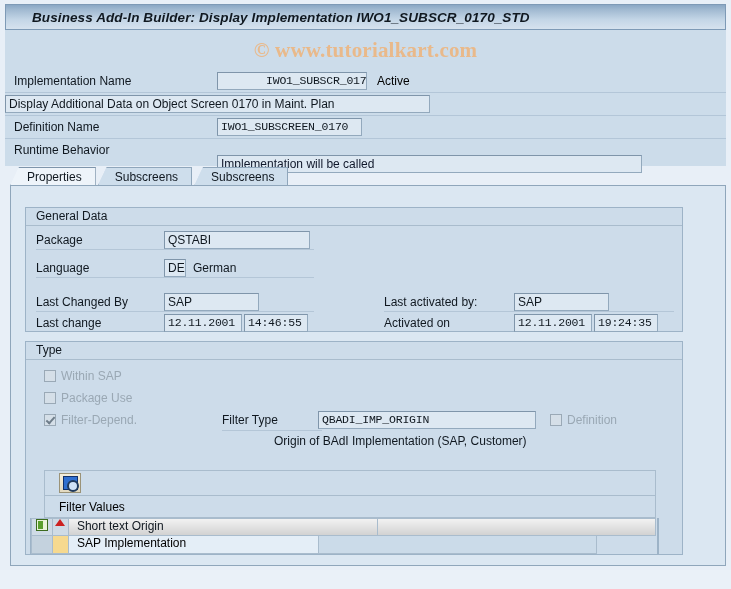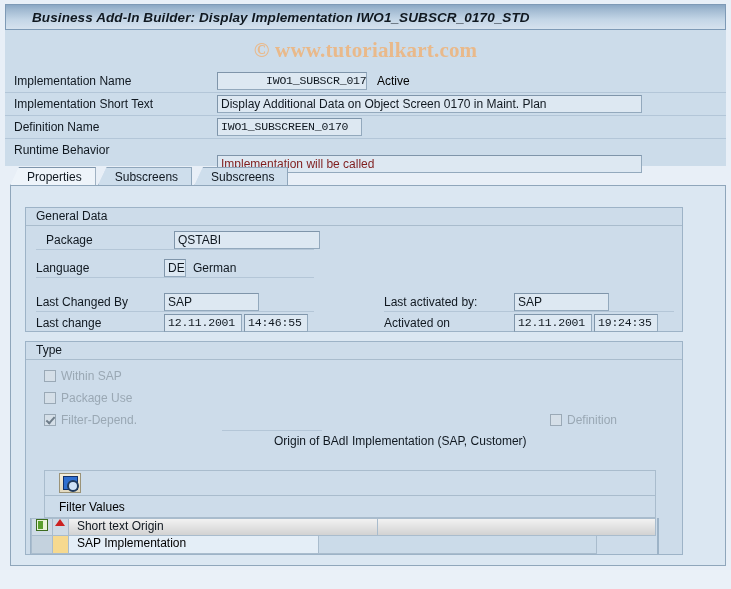--- a/index.html
+++ b/index.html
@@ -98,21 +98,21 @@
     font-size: 12px;
     color: #101820;
     white-space: nowrap;
     overflow: hidden;
   }
   .fld-mono {
     font-family: "Liberation Mono", monospace;
     font-size: 11.5px;
     letter-spacing: -0.2px;
   }
-  .fld-blue { color: #7f1d1d; margin-top: 28px; }
+  .fld-blue { color: #0f172a; margin-top: 28px; }
   .statuslabel {
     margin-left: 10px;
     font-size: 12px;
     white-space: nowrap;
   }
 
   
   #tabstrip {
     position: absolute;
     left: 10px; top: 166px;
@@ -400,21 +400,20 @@
 
   <div id="headerform">
 
     <div class="hrow">
       <span class="hlabel">Implementation Name</span>
       <span class="fld fld-mono" style="width:150px;padding-left:48px;">IWO1_SUBSCR_0170_STD</span>
       <span class="statuslabel">Active</span>
     </div>
 
     <div class="hrow">
-      <span class="hlabel">Implementation Short Text</span>
       <span class="fld" style="width:425px;">Display Additional Data on Object Screen 0170 in Maint. Plan</span>
     </div>
 
     <div class="hrow">
       <span class="hlabel">Definition Name</span>
       <span class="fld fld-mono" style="width:145px;">IWO1_SUBSCREEN_0170</span>
     </div>
 
     <div class="hrow" style="border-bottom:none;">
       <span class="hlabel">Runtime Behavior</span>
@@ -434,21 +433,21 @@
       <span>Subscreens</span>
     </div>
   </div>
 
   <div id="tabbody">
 
     <div class="groupbox" id="group-general">
       <div class="group-header">General Data</div>
 
       <div class="underline-row" style="left:10px; top:41px; width:278px;"></div>
-      <div class="grow" style="left:20px; top:22px;">
+      <div class="grow" style="left:10px; top:22px;">
         <span class="glabel" style="width:128px;">Package</span>
         <span class="fld" style="width:146px;">QSTABI</span>
       </div>
 
       <div class="underline-row" style="left:10px; top:69px; width:278px;"></div>
       <div class="grow" style="left:10px; top:50px;">
         <span class="glabel" style="width:128px;">Language</span>
         <span class="fld" style="width:22px; text-align:center;">DE</span>
         <span class="glabel" style="margin-left:7px;">German</span>
       </div>
@@ -490,20 +489,24 @@
         <span class="cbox"></span>
         <span class="cblabel">Package Use</span>
       </div>
 
       <div class="cbrow" style="left:18px; top:69px;">
         <span class="cbox checked"></span>
         <span class="cblabel">Filter-Depend.</span>
       </div>
 
       <div class="underline-row" style="left:196px; top:88px; width:100px;"></div>
+      <div class="grow" style="left:196px; top:68px;">
+        <span class="glabel" style="width:96px;">Filter Type</span>
+        <span class="fld fld-mono" style="width:218px;">QBADI_IMP_ORIGIN</span>
+      </div>
 
       <div class="cbrow" style="left:524px; top:69px;">
         <span class="cbox"></span>
         <span class="cblabel">Definition</span>
       </div>
 
       <div class="helptext" style="left:248px; top:92px;">Origin of BAdI Implementation (SAP, Customer)</div>
     </div>
 
     <div id="tbl-toolbar">

